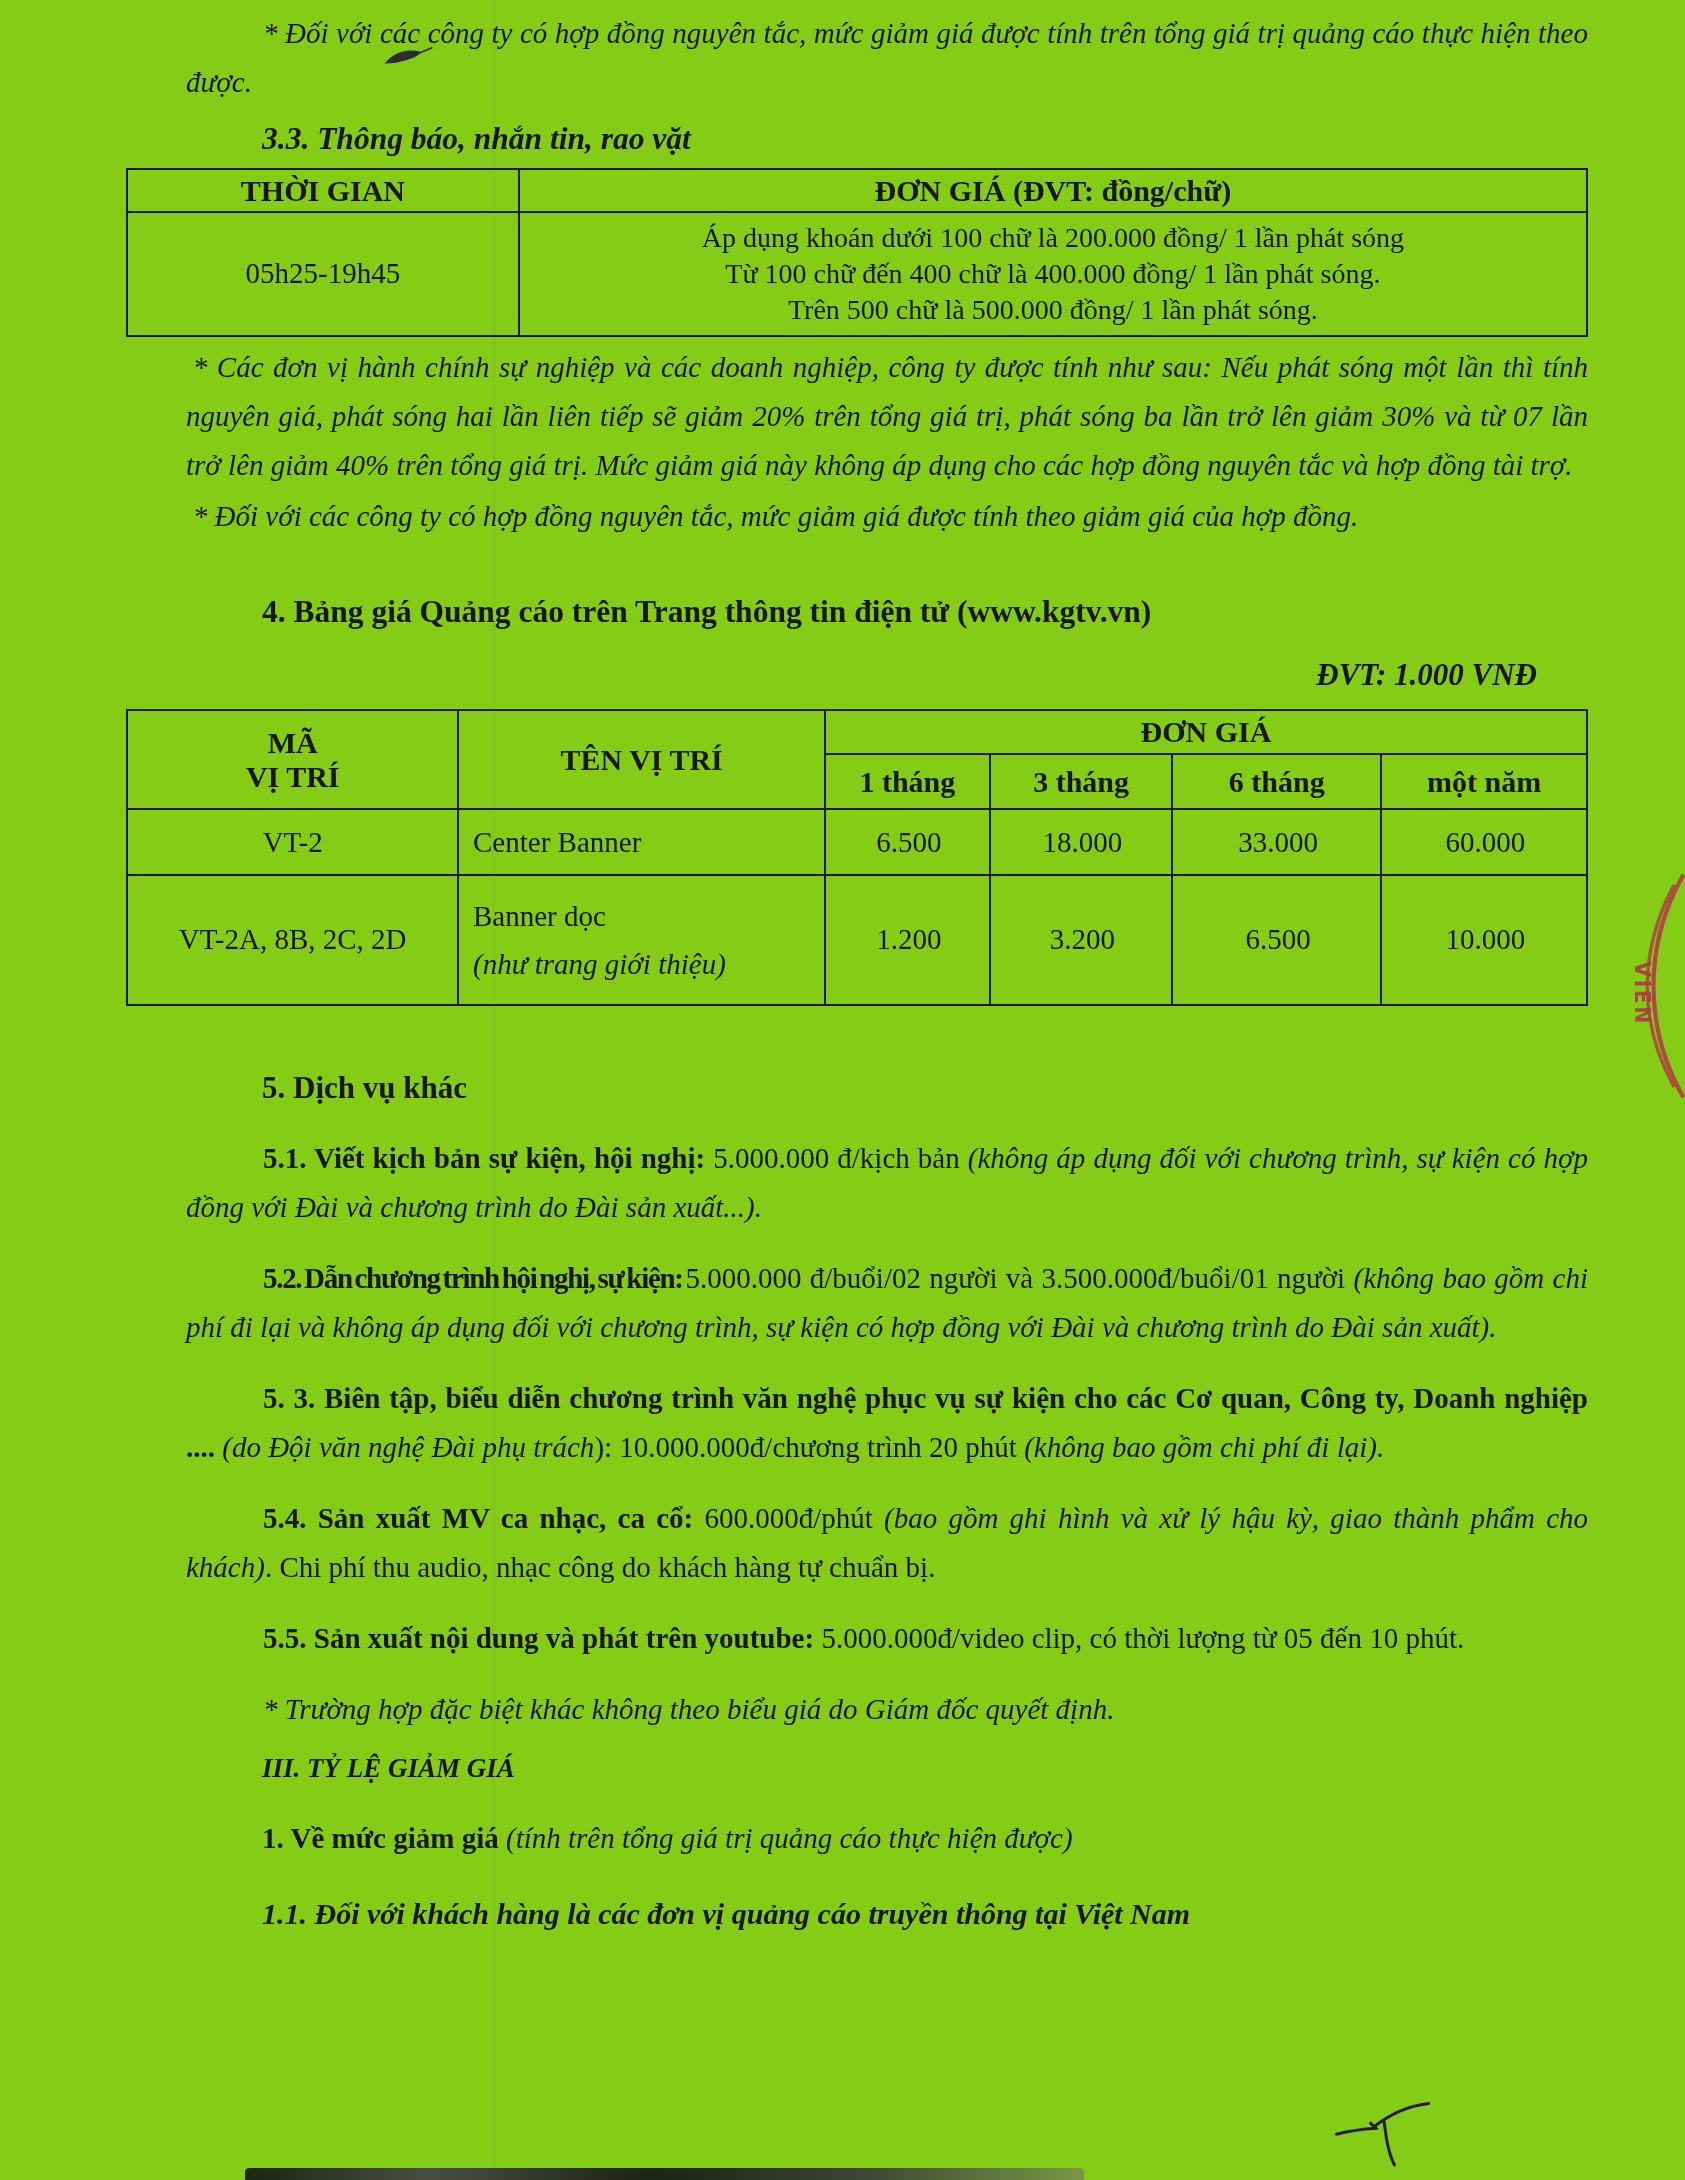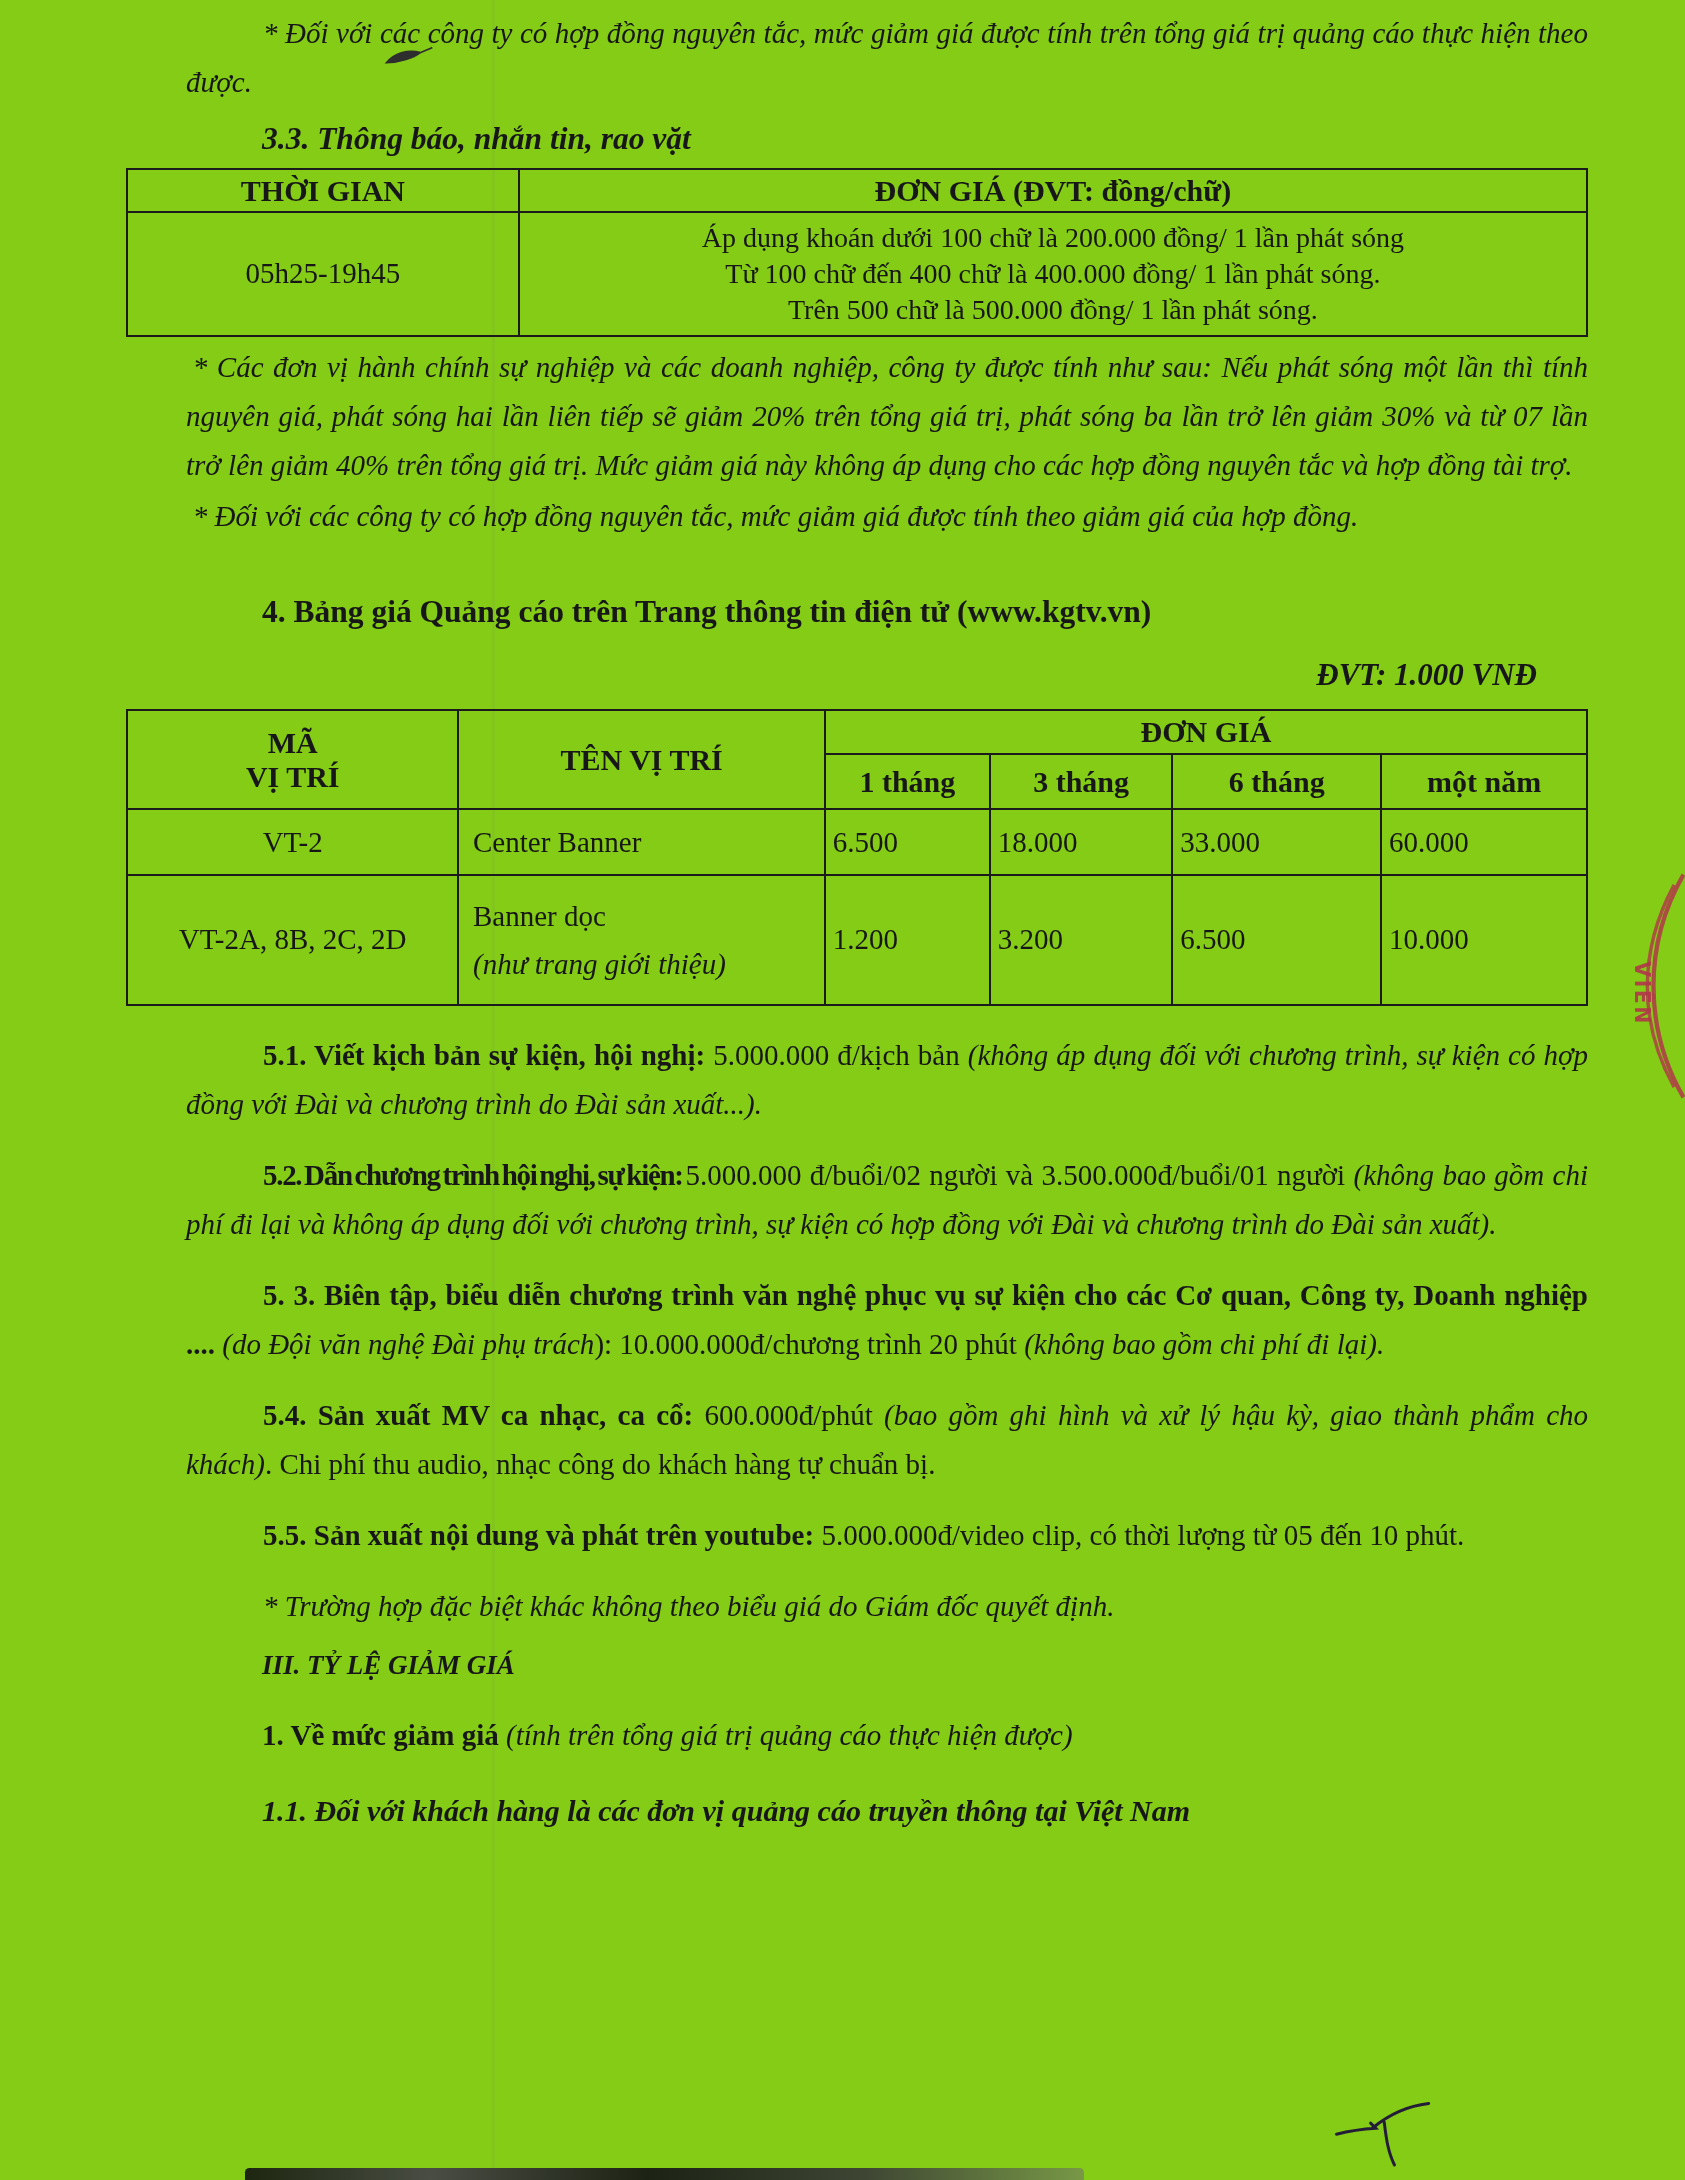--- a/index.html
+++ b/index.html
@@ -46,21 +46,21 @@
   .tbl2 { margin-top:10.2px; }
   .tbl2 th { font-size:30px; font-weight:bold; text-align:center; padding:2.6px 5.1px; }
   .tbl2 .c-code { width:22.7%; } .tbl2 .c-name { width:25.1%; }
   .tbl2 .c-p1 { width:11.3%; } .tbl2 .c-p3 { width:12.5%; }
   .tbl2 .c-p6 { width:14.3%; } .tbl2 .c-p12 { width:14.1%; }
   .tbl2 .grp { height:44px; }
   .tbl2 .sub th { height:48px; }
   .tbl2 td { font-size:29px; padding:5.1px 6.8px; vertical-align:middle; }
   .tbl2 .cell-code { text-align:center; }
   .tbl2 .cell-name { text-align:left; padding-left:13.6px; line-height:48px; }
-  .tbl2 .cell-num  { text-align:left; padding-right:4px; }
+  .tbl2 .cell-num  { text-align:center; padding-right:4px; }
   .tbl2 .row-1 td { height:53px; }
   .tbl2 .row-2 td { height:118px; }
   .tbl2 .name-note { font-style:italic; }
 
   .stamp { position:absolute; right:0; top:871px; width:85px; height:230px; }
   .pen-top { position:absolute; left:383px; top:44px; width:51px; height:29px; }
   .pen-bottom { position:absolute; left:1333px; top:2100px; width:111px; height:77px; }
   .scan-strip { position:absolute; left:245px; top:2168px; width:839px; height:12.8px;
     border-radius:4.3px 4.3px 0 0;
     background:linear-gradient(90deg, rgba(15,15,15,0.88) 0%, rgba(70,70,70,0.95) 22%,
@@ -140,20 +140,21 @@
           <div class="name-note">(như trang giới thiệu)</div>
         </td>
         <td class="cell-num">1.200</td>
         <td class="cell-num">3.200</td>
         <td class="cell-num">6.500</td>
         <td class="cell-num">10.000</td>
       </tr>
     </tbody>
       </table>
 
+    <div class="h-5">5. Dịch vụ khác</div>
 
     <p class="para mt30"><span class="b">5.1. Viết kịch bản sự kiện, hội nghị: </span><span>5.000.000 đ/kịch bản </span><span class="it">(không áp dụng đối với chương trình, sự kiện có hợp đồng với Đài và chương trình do Đài sản xuất...).</span></p>
 
     <p class="para mt26"><span class="b condensed">5.2. Dẫn chương trình hội nghị, sự kiện: </span><span>5.000.000 đ/buổi/02 người và 3.500.000đ/buổi/01 người </span><span class="it">(không bao gồm chi phí đi lại và không áp dụng đối với chương trình, sự kiện có hợp đồng với Đài và chương trình do Đài sản xuất).</span></p>
 
     <p class="para mt26"><span class="b">5. 3. Biên tập, biểu diễn chương trình văn nghệ phục vụ sự kiện cho các Cơ quan, Công ty, Doanh nghiệp .... </span><span class="it">(do Đội văn nghệ Đài phụ trách</span><span>): 10.000.000đ/chương trình 20 phút </span><span class="it">(không bao gồm chi phí đi lại).</span></p>
 
     <p class="para mt26"><span class="b">5.4. Sản xuất MV ca nhạc, ca cổ: </span><span>600.000đ/phút </span><span class="it">(bao gồm ghi hình và xử lý hậu kỳ, giao thành phẩm cho khách)</span><span>. Chi phí thu audio, nhạc công do khách hàng tự chuẩn bị.</span></p>
 
     <p class="para mt26"><span class="b">5.5. Sản xuất nội dung và phát trên youtube: </span><span>5.000.000đ/video clip, có thời lượng từ 05 đến 10 phút.</span></p>

